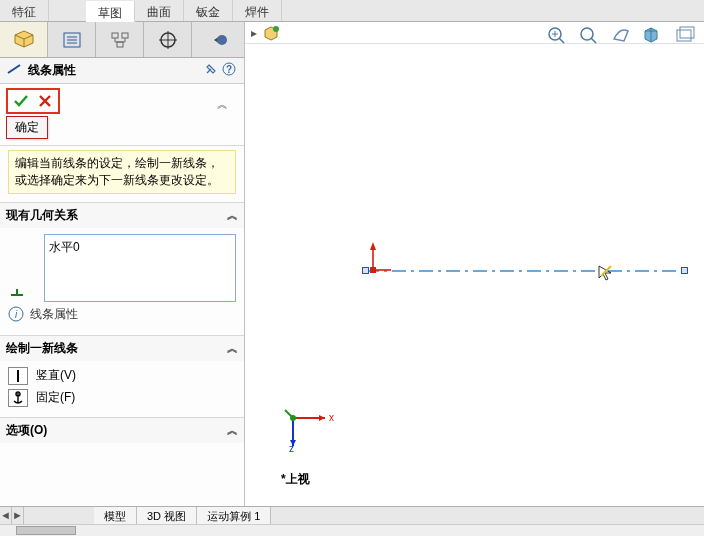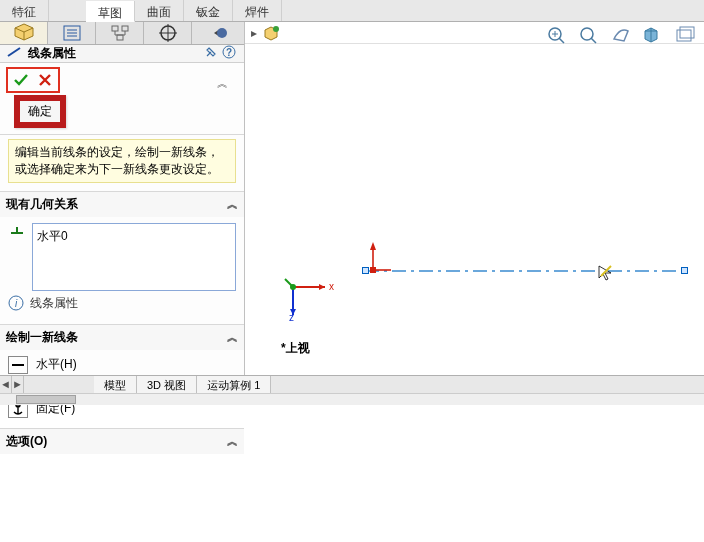--- a/index.html
+++ b/index.html
@@ -1,17 +1,17 @@
 <!DOCTYPE html>
 <html><head>
 <meta charset="utf-8">
 <style>
   * { box-sizing: border-box; margin: 0; padding: 0; font-family: "Microsoft YaHei", Arial, sans-serif; }
   html, body { width: 704px; height: 542px; overflow: hidden; background: #fff; }
-  .root { width: 704px; height: 405px; display: flex; flex-direction: column; background: #fff; }
+  .root { width: 704px; height: 536px; display: flex; flex-direction: column; background: #fff; }
 
   
   .ribbon { height: 22px; background: #e8e8e8; border-bottom: 1px solid #b0b0b0; display: flex; align-items: stretch; font-size: 12px; }
   .ribbon .tab { padding: 4px 12px; border-right: 1px solid #cfcfcf; color: #333; cursor: pointer; }
   .ribbon .tab.active { background: #fff; border-bottom: 1px solid #fff; position: relative; top: 1px; margin-left: 37px; }
 
   
   .body { flex: 1; display: flex; min-height: 0; }
   .left { width: 245px; background: #fdfdfd; border-right: 1px solid #c0c0c0; display: flex; flex-direction: column; }
   .right { flex: 1; position: relative; background: #fff; }
@@ -36,21 +36,21 @@
   .prop-hdr .lineico { margin-right: 6px; }
   .prop-hdr .spacer { flex: 1; }
   .prop-hdr .pin, .prop-hdr .help { width: 18px; text-align: center; color: #3a6ea5; cursor: pointer; }
 
   
   .okrow-wrap { padding: 4px 6px 6px 6px; }
   .okrow { display: inline-flex; align-items: center; border: 2px solid #e03020; padding: 2px 4px; gap: 6px; }
   .okbtn { width: 18px; height: 18px; display: flex; align-items: center; justify-content: center; cursor: pointer; }
   .cancelbtn { width: 18px; height: 18px; display: flex; align-items: center; justify-content: center; cursor: pointer; }
 
-  .tooltip { position: relative; left: 8px; margin-top: 4px; background: #f6f6f6; border: 6px solid #b91c1c; padding: 2px 8px; font-size: 12px; display: inline-block; box-shadow: 1px 1px 2px rgba(0,0,0,0.15); }
+  .tooltip { position: relative; left: 0; margin-top: 4px; background: #f6f6f6; border: 1px solid #b91c1c; padding: 2px 8px; font-size: 12px; display: inline-block; box-shadow: 1px 1px 2px rgba(0,0,0,0.15); }
 
   
   .section { border-top: 1px solid #d8d8d8; }
   .sec-hdr { display: flex; align-items: center; font-size: 12px; font-weight: bold; padding: 4px 6px; background: #f7f7f7; cursor: pointer; }
   .sec-hdr .chev { margin-left: auto; color: #666; font-size: 11px; }
   .sec-body { padding: 4px 8px 8px 8px; font-size: 12px; }
 
   .msgbox { background: #fffde0; border: 1px solid #e8e090; padding: 4px 6px; font-size: 12px; line-height: 1.4; }
   .relist { border: 1px solid #8aa8d8; background: #fff; height: 68px; padding: 4px; margin-top: 2px; }
   .relist .item { display: flex; align-items: center; gap: 6px; font-size: 12px; }
@@ -174,21 +174,21 @@
           <div class="msgbox">编辑当前线条的设定，绘制一新线条，或选择确定来为下一新线条更改设定。</div>
         </div>
       </div>
 
       <div class="section">
         <div class="sec-hdr">
           <span>现有几何关系</span>
           <span class="chev">︽</span>
         </div>
         <div class="sec-body">
-          <div style="display:flex; gap:6px;">
+          <div style="display:flex; gap:18px;align-items:flex-end;">
             <span>
               <svg width="18" height="16">
                   <line x1="3" y1="12" x2="15" y2="12" stroke="#1a7a1a" stroke-width="2"></line>
                   <line x1="9" y1="6" x2="9" y2="12" stroke="#1a7a1a" stroke-width="2"></line>
                 </svg>
             </span>
             <div class="relist" style="flex:1;">
               <div class="item">
                 <span>水平0</span>
               </div>
@@ -205,28 +205,20 @@
       </div>
 
       <div class="section">
         <div class="sec-hdr">
           <span>绘制一新线条</span>
           <span class="chev">︽</span>
         </div>
         <div class="sec-body addrel">
           <div class="item">
             <span class="ico">
-                <svg width="16" height="12">
-                  <line x1="2" y1="6" x2="14" y2="6" stroke="#000" stroke-width="2"></line>
-                </svg>
-              </span>
-            <span>水平(H)</span>
-          </div>
-          <div class="item">
-            <span class="ico">
                 <svg width="16" height="14">
                   <line x1="8" y1="1" x2="8" y2="13" stroke="#000" stroke-width="2"></line>
                 </svg>
               </span>
             <span>竖直(V)</span>
           </div>
           <div class="item">
             <span class="ico">
                 <svg width="16" height="14">
                   <path d="M8 2 L8 12 M4 10 Q8 14 12 10 M6 3 A2 2 0 1 0 10 3 A2 2 0 1 0 6 3" fill="none" stroke="#000" stroke-width="1.4"></path>

